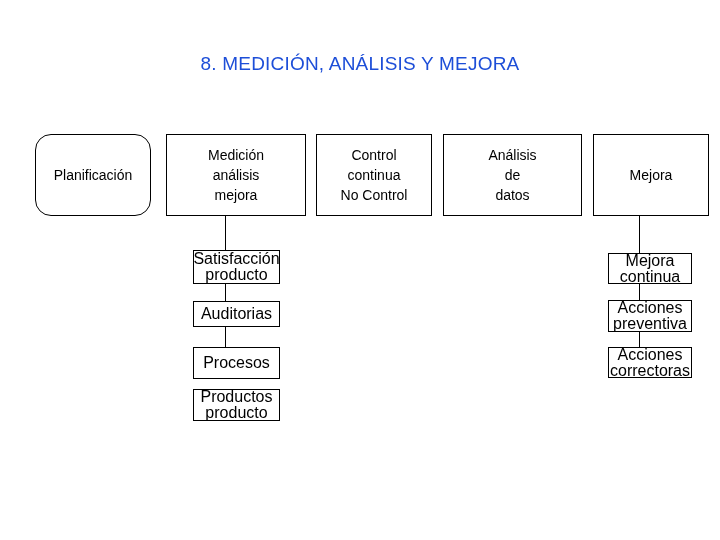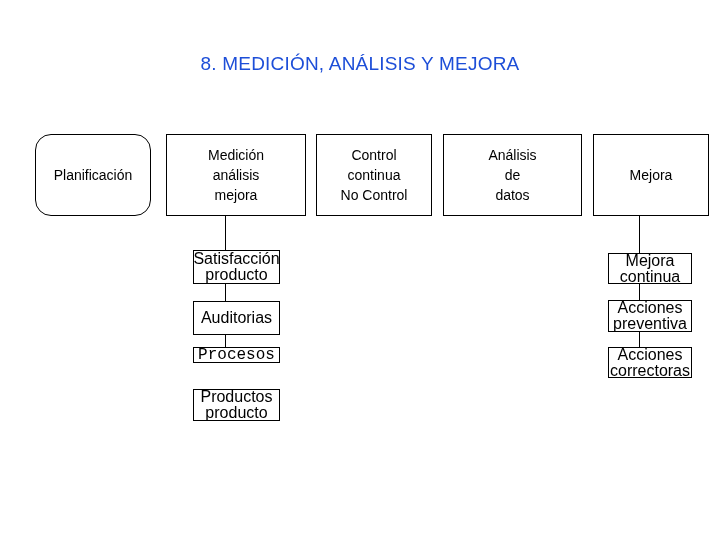--- a/index.html
+++ b/index.html
@@ -62,22 +62,22 @@
 
   
   .sub-box {
     font-size: 16px;
     line-height: 16px;
   }
   .sub-left  { left: 182px; width: 87px; }
   .sub-right { left: 597px; width: 84px; }
 
   .sl-0 { top: 250px; height: 34px; }
-  .sl-1 { top: 301px; height: 34px; }
-  .sl-2 { top: 347px; height: 16px; font-family: Liberation Mono, monospace; }
+  .sl-1 { top: 301px; height: 26px; }
+  .sl-2 { top: 347px; height: 32px; }
   .sl-3 { top: 389px; height: 32px; }
 
   .sr-0 { top: 253px; height: 31px; }
   .sr-1 { top: 300px; height: 32px; }
   .sr-2 { top: 347px; height: 31px; }
 
   
   .connector {
     position: absolute;
     width: 1px;

